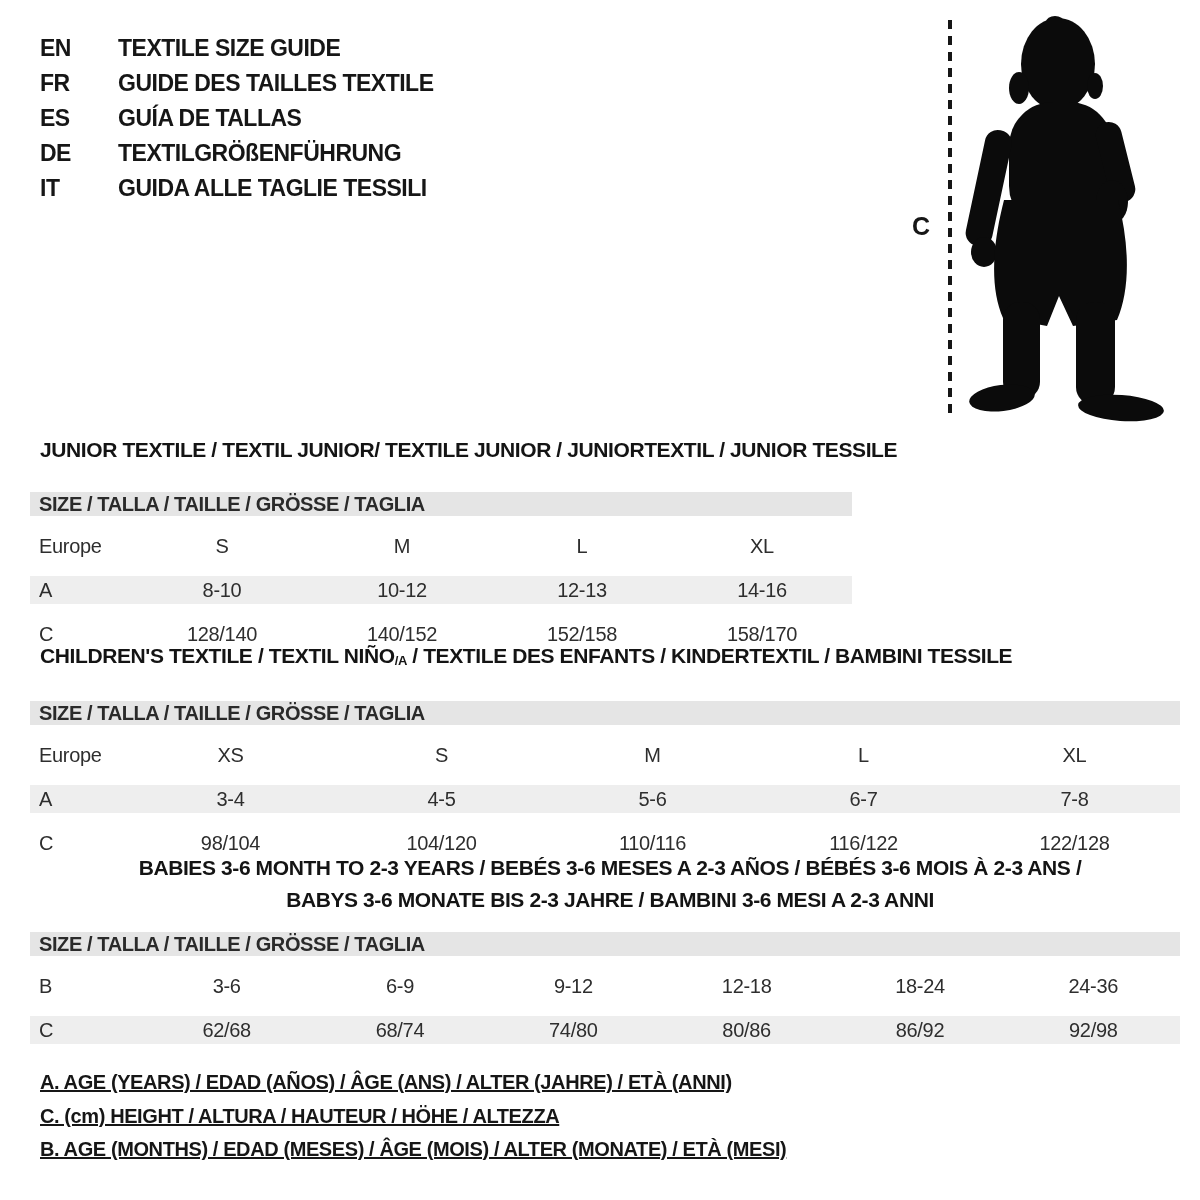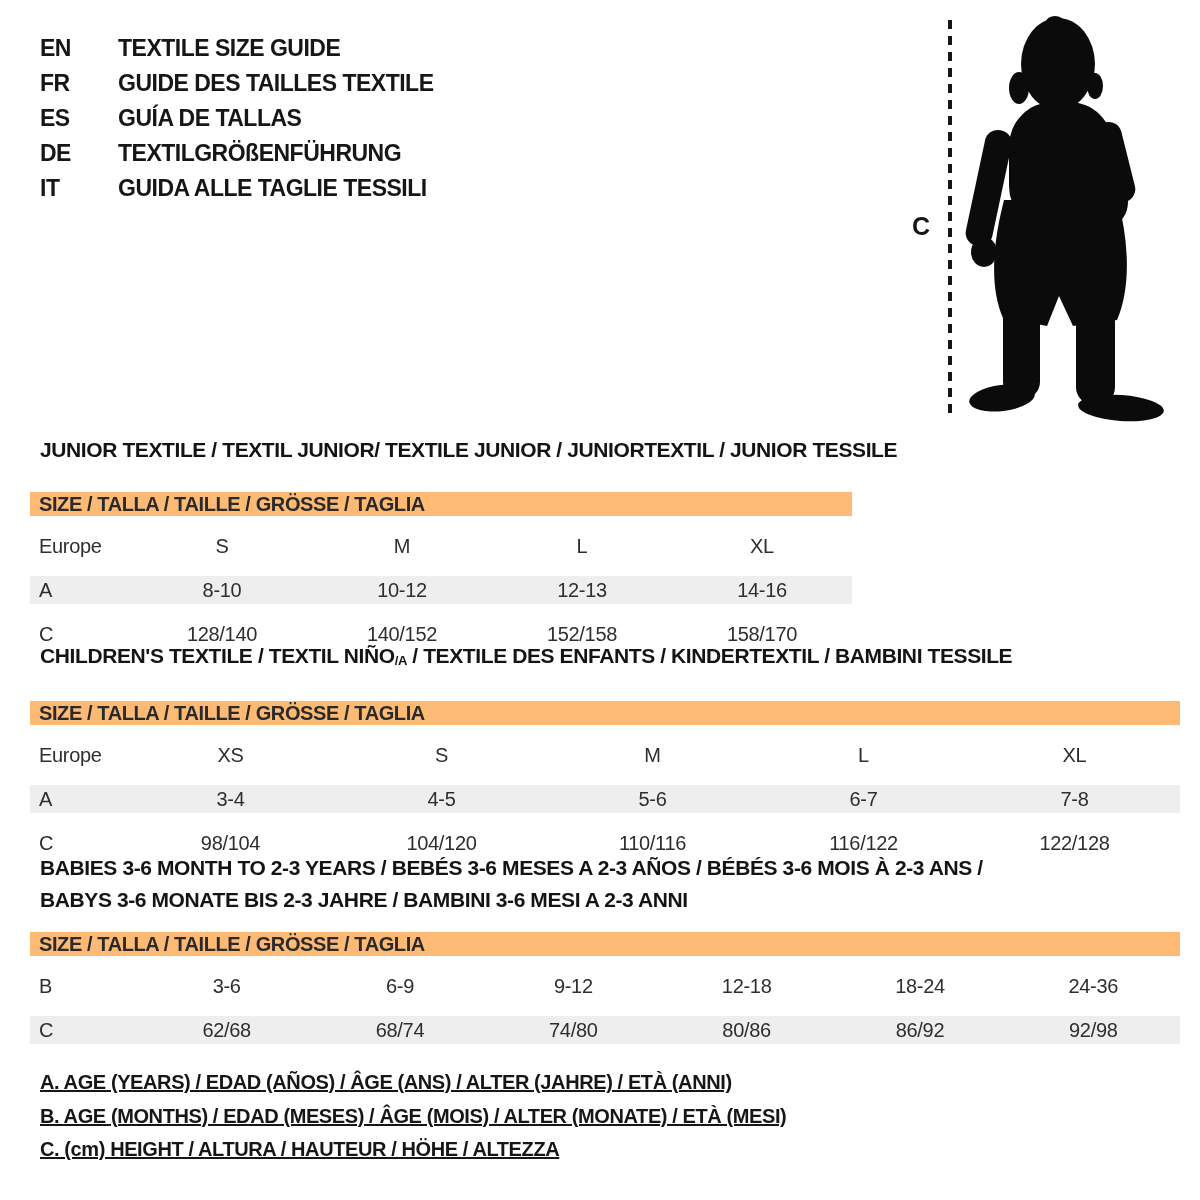--- a/index.html
+++ b/index.html
@@ -19,22 +19,22 @@
   .baby{position:absolute;left:955px;top:12px;}
 
   
   .tbl{position:absolute;left:30px;}
   .tbl h2{margin:4px 0 0 10px;font-size:21px;font-weight:bold;letter-spacing:-0.4px;
           color:#141414;white-space:nowrap;line-height:24px;}
   .tbl h2 .subscript{font-size:0.62em;vertical-align:-0.18em;}
   .tbl-junior{top:434px;width:822px;}
   .tbl-children{top:640px;width:1150px;}
   .tbl-babies{top:848px;width:1150px;}
-  .tbl-babies h2{line-height:32px;}
-  .size-bar{background:#fdba74;height:24px;line-height:25px;padding-left:9px;box-sizing:border-box;
+  .tbl-babies h2{line-height:32px;text-align:center;}
+  .size-bar{background:#e5e5e5;height:24px;line-height:25px;padding-left:9px;box-sizing:border-box;
             font-weight:bold;font-size:20px;letter-spacing:-0.4px;color:#2a2a2a;white-space:nowrap;}
   .tbl-junior .size-bar{margin-top:30px;}
   .tbl-children .size-bar{margin-top:28px;}
   .tbl-babies .size-bar{margin-top:16px;}
   .trow{display:flex;height:28px;margin-top:16px;align-items:center;
         font-size:20px;letter-spacing:-0.3px;color:#2e2e2e;}
   .trow.alt{background:#eeeeee;}
   .rlabel{padding-left:9px;box-sizing:border-box;flex:0 0 auto;}
   .tbl-junior .rlabel{width:102px;}
   .tbl-children .rlabel{width:95px;}
@@ -188,17 +188,17 @@
           <span class="cell">74/80</span>
           <span class="cell">80/86</span>
           <span class="cell">86/92</span>
           <span class="cell">92/98</span>
         </div>
     </div>
   </section>
 
   <footer class="legend">
     <div class="legend-line">A. AGE (YEARS) / EDAD (AÑOS) / ÂGE (ANS) / ALTER (JAHRE) / ETÀ (ANNI)</div>
+    <div class="legend-line">C. (cm) HEIGHT / ALTURA / HAUTEUR / HÖHE / ALTEZZA</div>
     <div class="legend-line">B. AGE (MONTHS) / EDAD (MESES) / ÂGE (MOIS) / ALTER (MONATE) / ETÀ (MESI)</div>
-    <div class="legend-line">C. (cm) HEIGHT / ALTURA / HAUTEUR / HÖHE / ALTEZZA</div>
   </footer>
 
 </div>
 
 </body></html>

